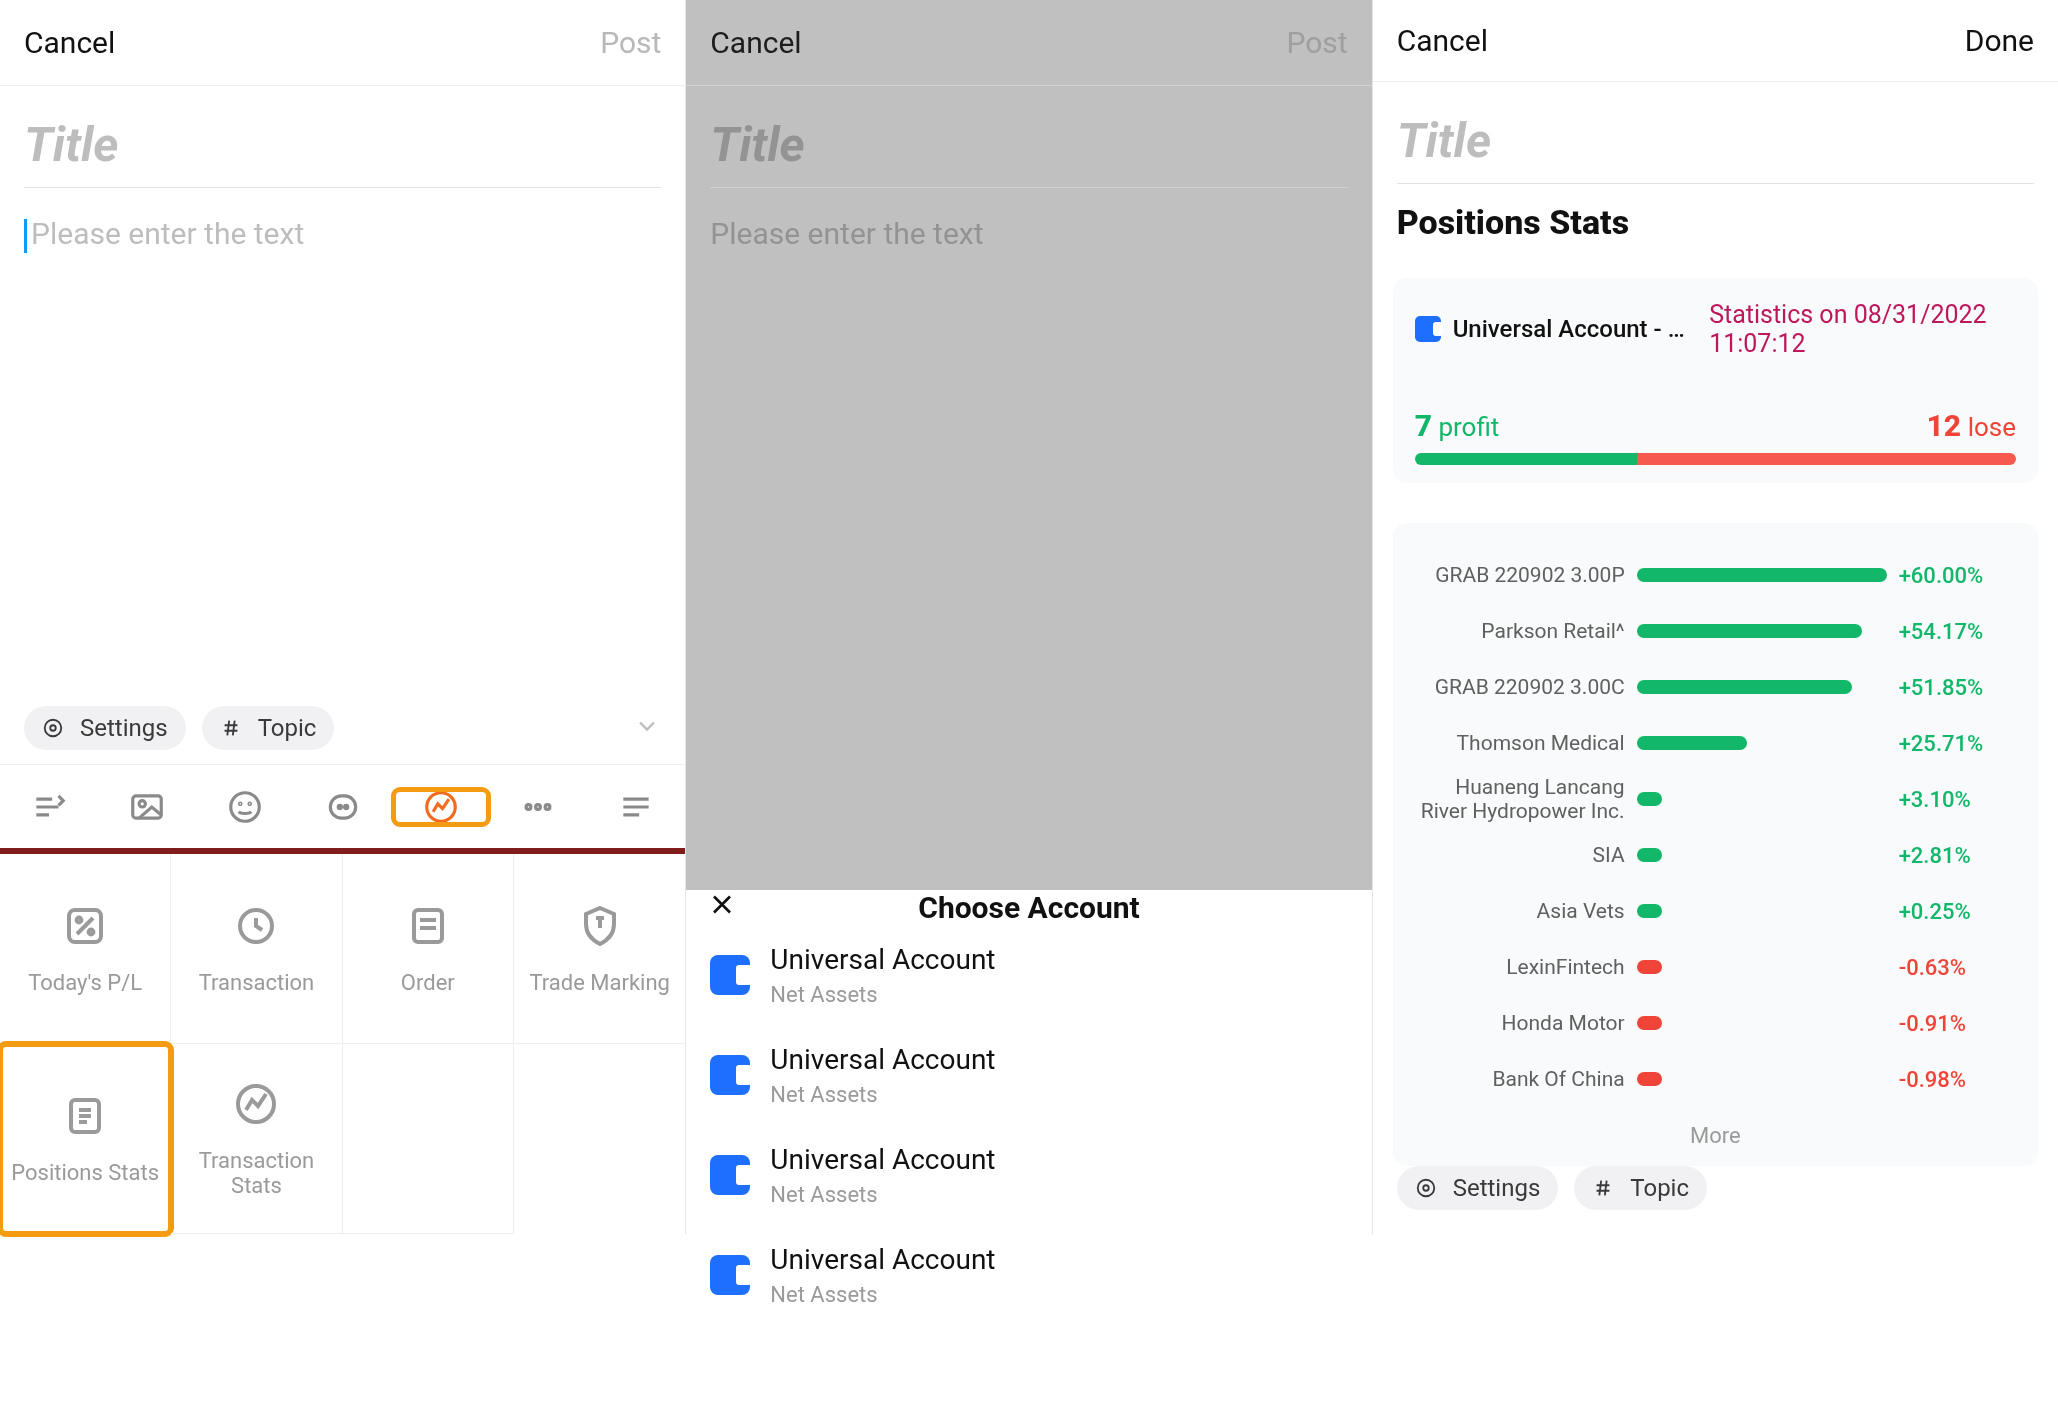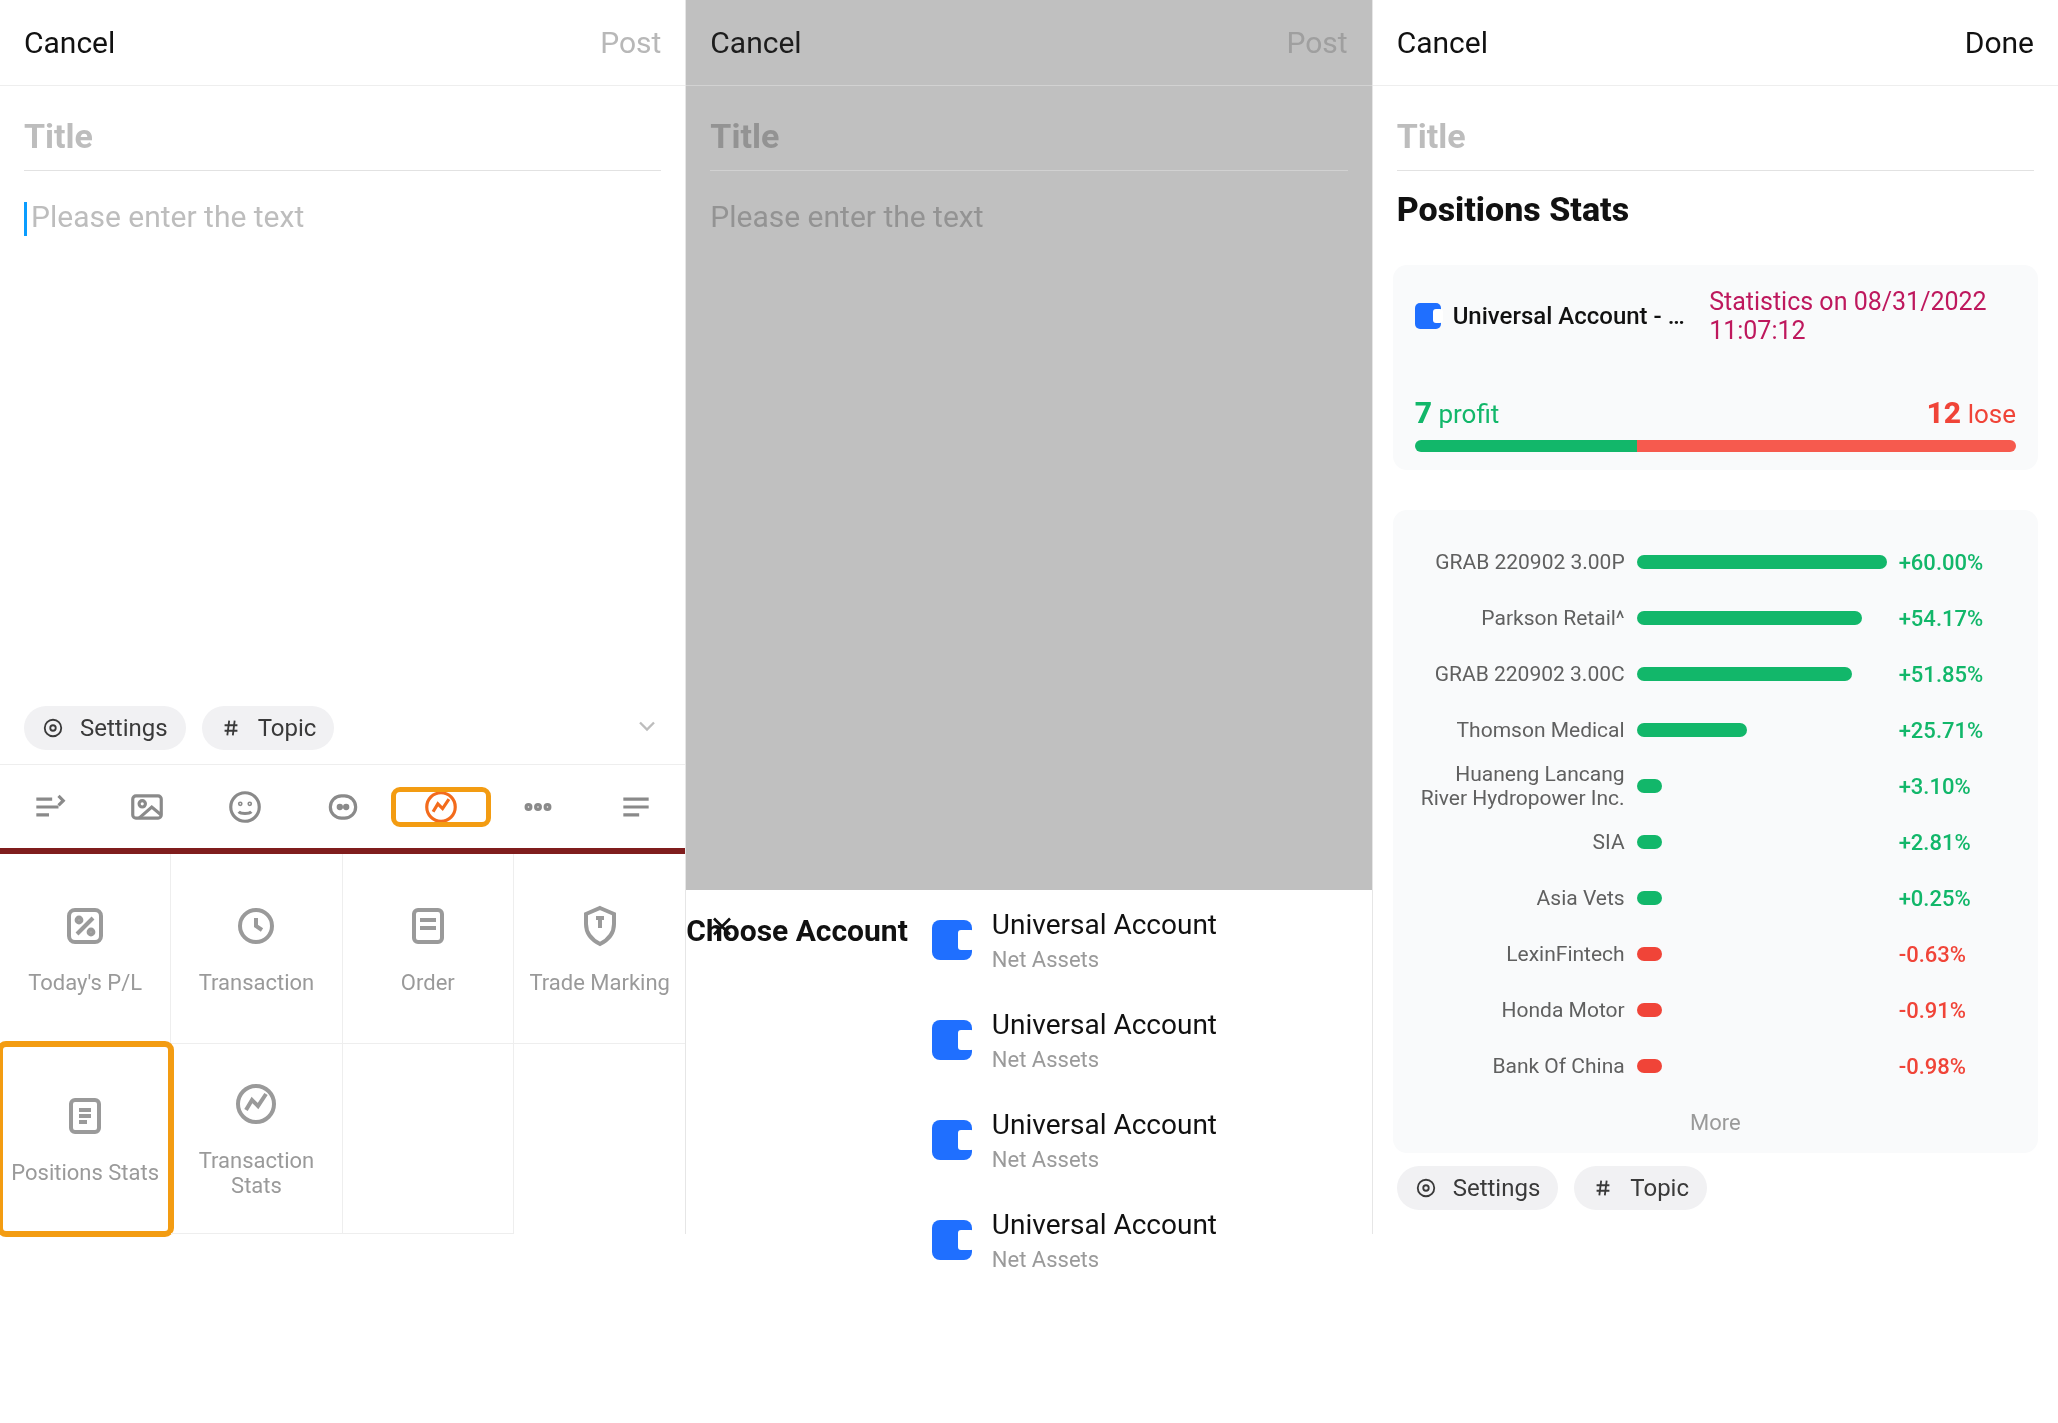--- a/index.html
+++ b/index.html
@@ -28,25 +28,26 @@
     justify-content:space-between;
     padding: 0 24px;
     font-size: 30px;
     color:#111;
     border-bottom:1px solid #eee;
   }
   .hdr .dim { color:#b8b8b8; }
 
   .title-field {
     padding: 30px 24px 14px 24px;
-    font-size:34px;
+    font-size:48px;
     font-weight:700;
     color:#bdbdbd;
     border-bottom:1px solid #eee;
     margin: 0 0 0 0;
+    font-style: italic;
   }
   .title-field.inside {
     border-bottom:1px solid #e2e2e2;
     margin: 0 24px;
     padding: 30px 0 14px 0;
   }
   .body-text {
     padding: 28px 24px 0 24px;
     font-size:30px;
     color:#bdbdbd;
@@ -131,21 +132,21 @@
     opacity:0.95;
   }
   .p2-ghost .hdr{ border-bottom:1px solid #d0d0d0; }
   .p2-ghost .title-field{ color:#8e8e8e; border-bottom:1px solid #cfcfcf; }
   .p2-ghost .body-text{ color:#8e8e8e; }
 
   .sheet {
     position:absolute;
     left:0; right:0; bottom:0; top:890px;
     background:#fff;
-    display:flex; flex-direction:row;
+    display:flex; flex-direction:column;
   }
   .sheet-hdr{
     height:80px;
     display:flex; align-items:center; justify-content:center;
     position:relative;
     font-size:30px; font-weight:700; color:#111;
   }
   .sheet-hdr .close{
     position:absolute; left:20px; top:50%; transform:translateY(-50%);
     color:#111;

